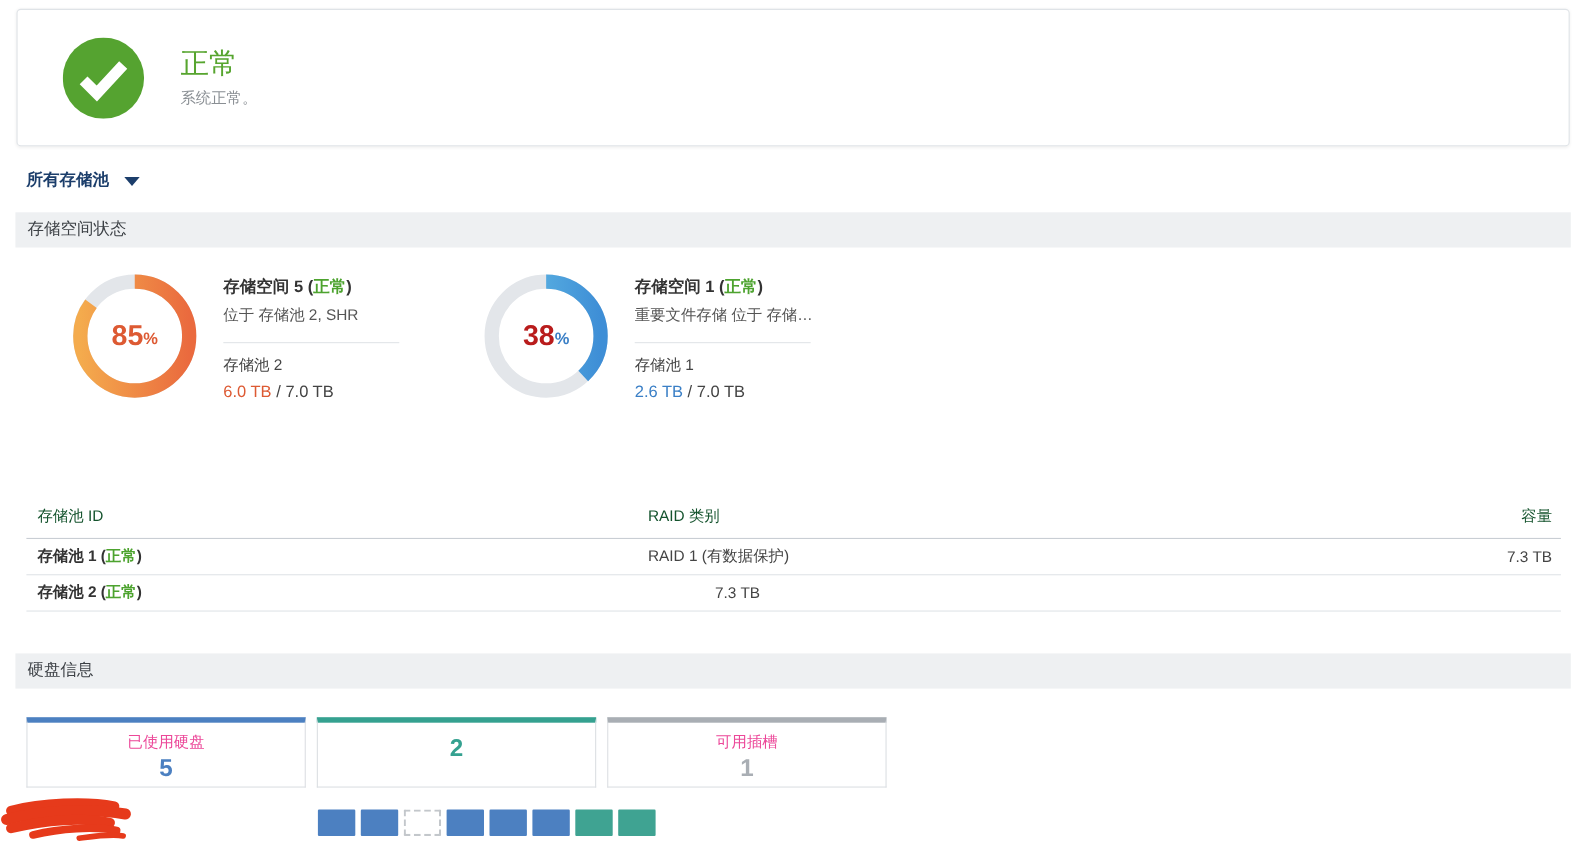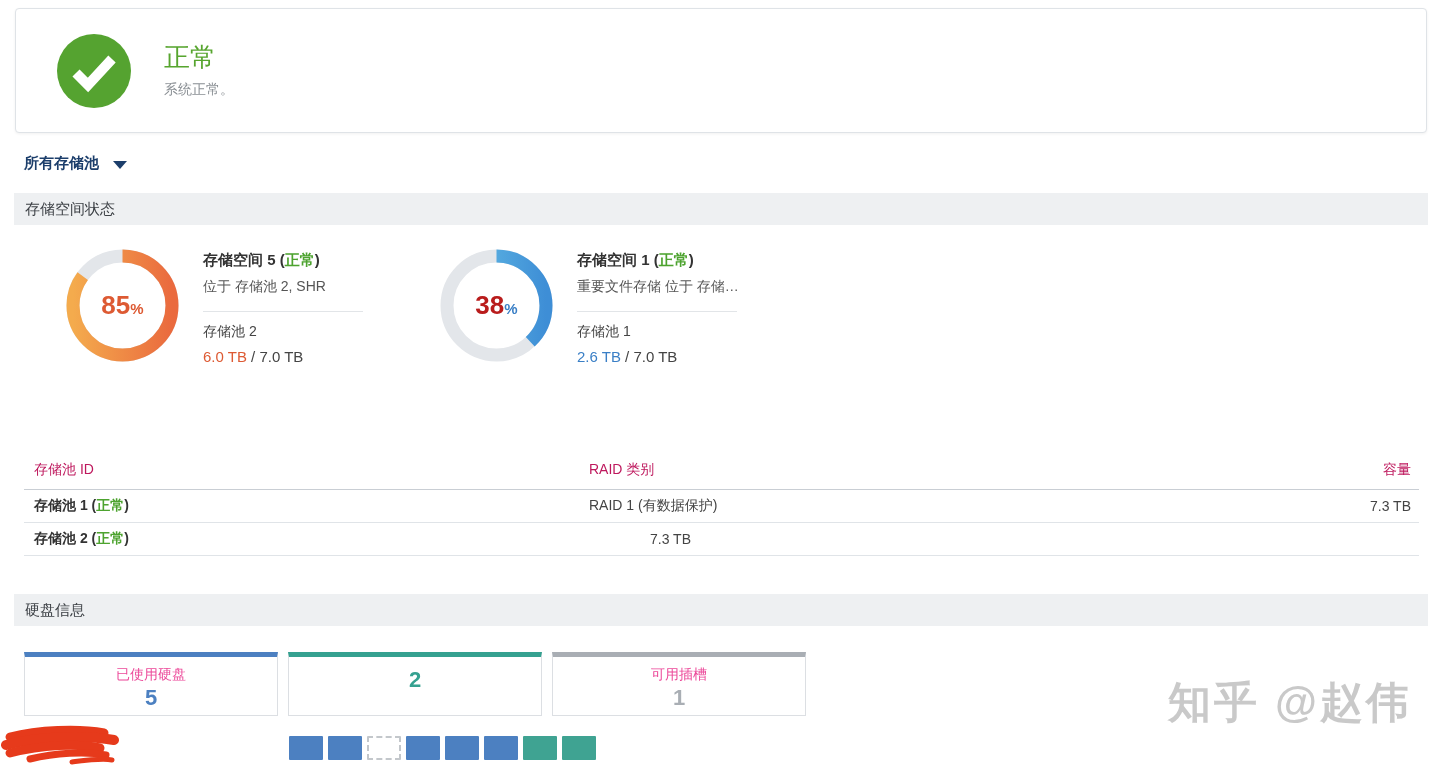--- a/index.html
+++ b/index.html
@@ -43,21 +43,21 @@
   .vol-desc { font-size:14px; color:#555; margin-top:8px; white-space:nowrap; overflow:hidden;
     text-overflow:ellipsis; max-width:205px; }
   .vol-divider { border:none; border-top:1px solid #e2e5e8; margin:15px 0 11px 0; width:160px; }
   .vol-pool { font-size:14px; color:#444; }
   .vol-usage { font-size:15px; color:#444; margin-top:7px; white-space:nowrap; }
   .green { color:#4da32f; }
 
   
   .pool-table { position:absolute; left:24px; top:450px; width:1395px; }
   .ptr { display:flex; align-items:center; }
-  .pt-head { height:40px; border-bottom:1px solid #c9ced4; font-size:14px; color:#be185d; }
+  .pt-head { height:40px; border-bottom:1px solid #c9ced4; font-size:14px; color:#14532d; }
   .pt-row { height:33px; border-bottom:1px solid #e0e4e8; font-size:14px; }
   .pt-col1 { width:565px; padding-left:10px; flex:0 0 auto; }
   .pt-col2 { flex:1 1 auto; }
   .pt-col3 { width:110px; text-align:right; padding-right:8px; flex:0 0 auto; }
   .pt-row .pt-col1 { font-weight:bold; color:#333; }
   .pt-row .pt-col2, .pt-row .pt-col3 { color:#444; }
 
   
   .disk-cards { position:absolute; left:24px; top:652px; display:flex; gap:10px; }
   .disk-card { width:254px; height:64px; background:#fff; border:1px solid #dcdfe3;
@@ -202,15 +202,14 @@
   <svg class="scribble" viewBox="0 0 132 44">
     <g fill="none" stroke="#e63a1b" stroke-linecap="round">
       <path d="M10 15 C 38 8, 78 6, 104 11" stroke-width="9"></path>
       <path d="M6 23 C 40 14, 86 13, 114 18" stroke-width="10"></path>
       <path d="M10 31 C 42 23, 76 21, 100 26" stroke-width="9"></path>
       <path d="M30 37 C 55 31, 85 29, 106 33" stroke-width="7"></path>
       <path d="M72 40 C 88 38, 102 36, 112 38" stroke-width="5"></path>
     </g>
   </svg>
 
-  <div class="watermark">知乎 @赵伟</div>
 
 </div>
 
 </body></html>

